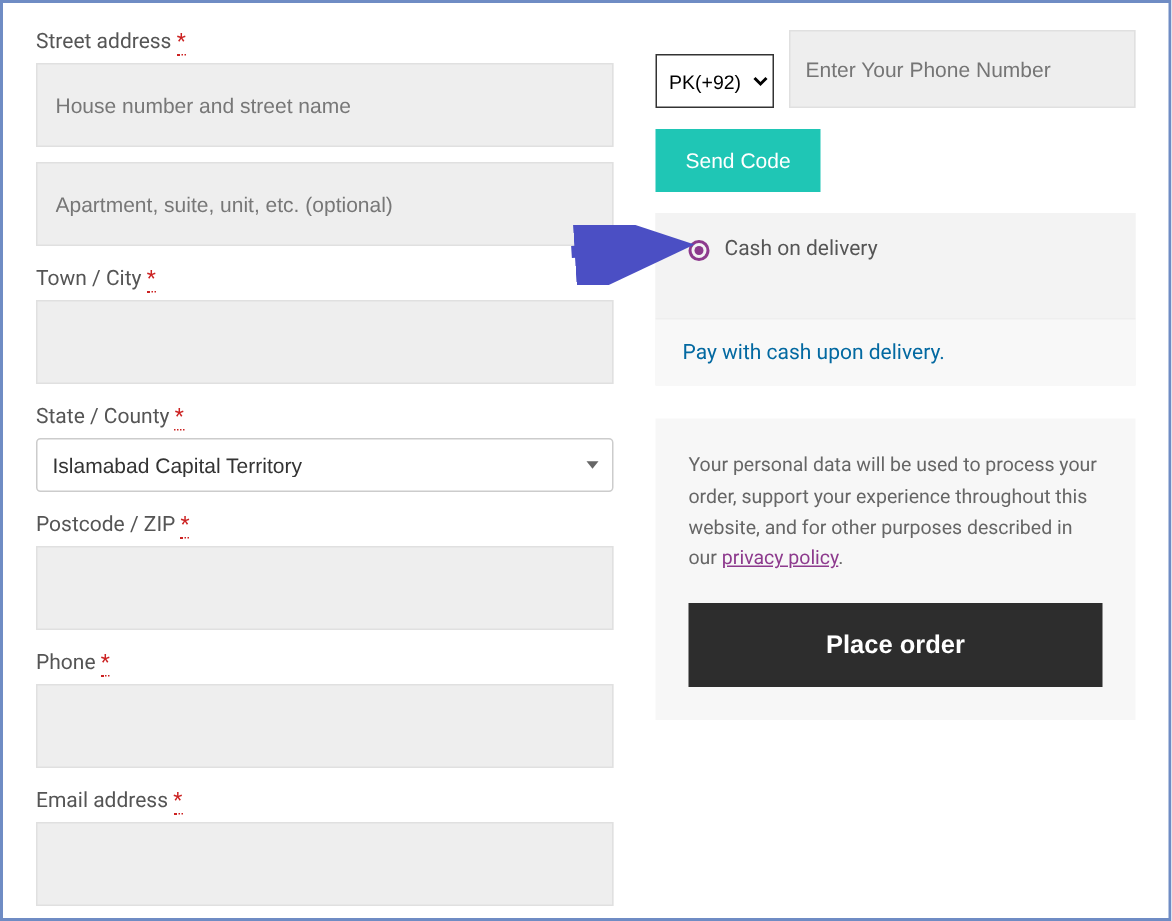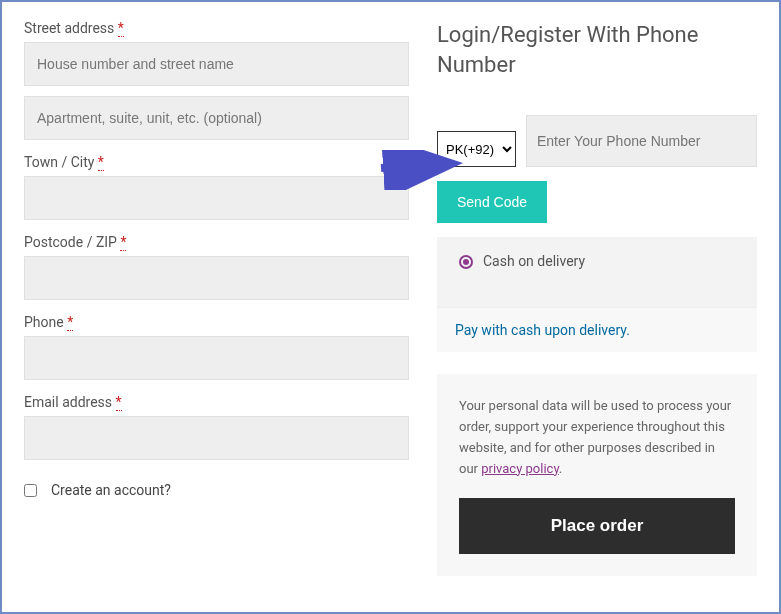--- a/index.html
+++ b/index.html
@@ -3,21 +3,21 @@
 <meta charset="utf-8">
 <style>
 *{box-sizing:border-box;margin:0;padding:0}
 body{font-family:-apple-system,BlinkMacSystemFont,"Segoe UI",Roboto,Arial,sans-serif;background:#fff}
 .wrap{width:781px;height:614px;border:2px solid #6f8cc4;background:#fff;padding:18px 22px;display:flex;gap:28px;position:relative}
 .left{width:385px;display:flex;flex-direction:column}
 .right{flex:1;display:flex;flex-direction:column}
 .field{margin-bottom:14px}
 .field label{display:block;font-size:14px;color:#555;margin-bottom:6px}
 .req{color:#c22;border-bottom:1px dotted #c22}
-.txt{width:100%;height:44px;background:#eeeeee;border:1px solid #e0e0e0;padding:0 12px;font-size:14px;color:#777}
+.txt{width:100%;height:56px;background:#eeeeee;border:1px solid #e0e0e0;padding:0 12px;font-size:14px;color:#777}
 .txt::placeholder{color:#777}
 .sel{width:100%;height:36px;border:1px solid #ccc;border-radius:3px;padding:0 30px 0 10px;font-size:14px;color:#333;background:#fff;appearance:none;position:relative}
 .selwrap{position:relative}
 .selwrap:after{content:"";position:absolute;right:10px;top:50%;width:0;height:0;border-left:4px solid transparent;border-right:4px solid transparent;border-top:5px solid #666;transform:translateY(-50%)}
 .chk{display:flex;align-items:center;gap:14px;font-size:14px;color:#444;margin-top:8px}
 .chk input{width:13px;height:13px}
 h2{font-size:22px;font-weight:400;color:#555;line-height:1.35;margin-bottom:36px}
 .phone-row{display:flex;gap:10px;margin-bottom:14px;align-items:flex-end}
 .code{height:36px;border:1px solid #333;font-size:13px;padding:0 4px;background:#fff}
 .phone-in{flex:1;height:52px;background:#eeeeee;border:1px solid #e0e0e0;padding:0 10px;font-size:14px;color:#777}
@@ -45,20 +45,28 @@
 </div>
 <div class="field" style="margin-top:-4px">
 <input class="txt" placeholder="Apartment, suite, unit, etc. (optional)" style="">
 </div>
 
 <div class="field">
 <label><span>Town / City</span> <span class="req">*</span></label>
 <input class="txt" style="">
 </div>
 
+<div class="field">
+<label><span>State / County</span> <span class="req">*</span></label>
+<div class="selwrap">
+<select class="sel">
+<option>Islamabad Capital Territory</option>
+</select>
+</div>
+</div>
 
 <div class="field">
 <label><span>Postcode / ZIP</span> <span class="req">*</span></label>
 <input class="txt" style="">
 </div>
 
 <div class="field">
 <label><span>Phone</span> <span class="req">*</span></label>
 <input class="txt" style="">
 </div>
@@ -69,21 +77,20 @@
 </div>
 
 <label class="chk">
 <input type="checkbox" style="">
 <span>Create an account?</span>
 </label>
 
 </div>
 
 <div class="right">
-<h2>Login/Register With Phone Number</h2>
 
 <div class="phone-row">
 <select class="code">
 <option>PK(+92)</option>
 </select>
 <input class="phone-in" placeholder="Enter Your Phone Number" style="">
 </div>
 
 <button class="send">Send Code</button>
 

